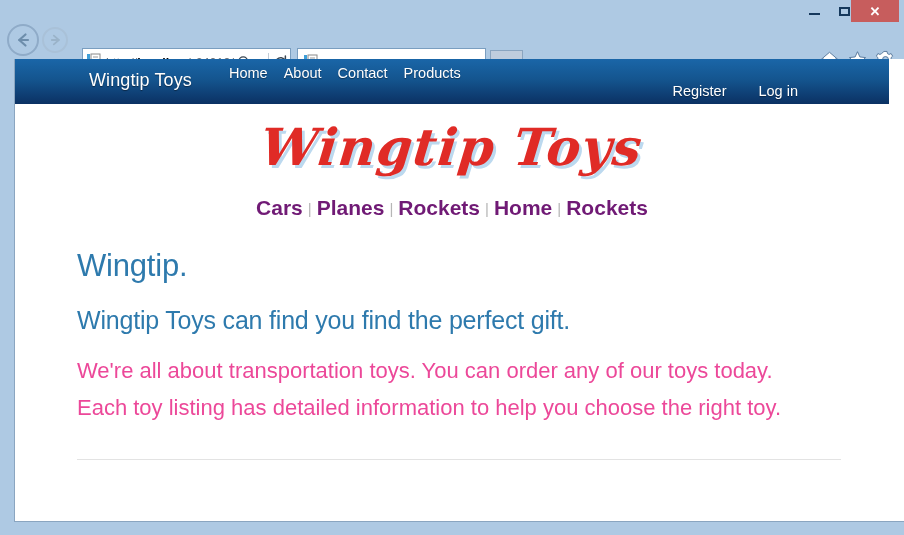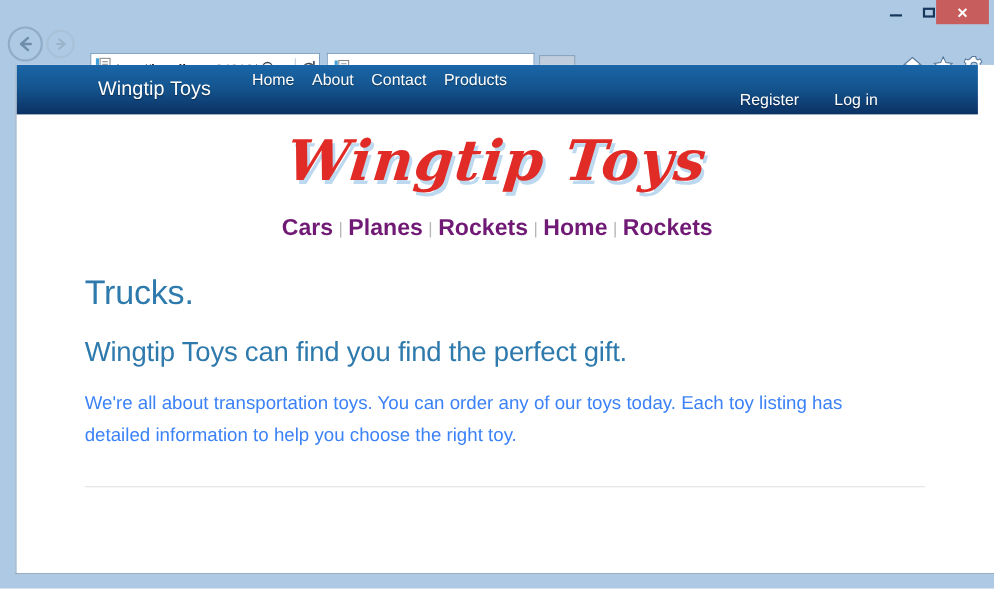--- a/index.html
+++ b/index.html
@@ -297,23 +297,23 @@
   }
   #h-tagline {
     margin: 22px 0 0 0;
     font-size: 25px;
     font-weight: normal;
     color: #2e7aad;
     letter-spacing: -0.2px;
   }
   #p-intro {
     margin: 18px 0 0 0;
-    font-size: 17px;
+    font-size: 22px;
     line-height: 1.68;
-    color: #3b82f6;
+    color: #ec4899;
     max-width: 730px;
   }
   #footer-rule {
     margin: 32px 48px 0 62px;
     height: 1px;
     background: #e3e3e3;
     border: none;
   }
   #footer-text {
     margin: 17px 0 0 0;
@@ -456,21 +456,21 @@
         <span class="cat-link">Planes</span>
         <span class="cat-sep">|</span>
         <span class="cat-link">Rockets</span>
         <span class="cat-sep">|</span>
         <span class="cat-link">Home</span>
         <span class="cat-sep">|</span>
         <span class="cat-link">Rockets</span>
       </div>
 
       <div id="body-text">
-        <h1 id="h-welcome">Trucks.</h1>
+        <h1 id="h-welcome">Wingtip.</h1>
         <h2 id="h-tagline">Wingtip Toys can find you find the perfect gift.</h2>
         <p id="p-intro">We're all about transportation toys. You can order any of our toys today. Each toy listing has detailed information to help you choose the right toy.</p>
       </div>
 
       <hr id="footer-rule">
     </div>
   </div>
 </div>
 
 </body></html>

